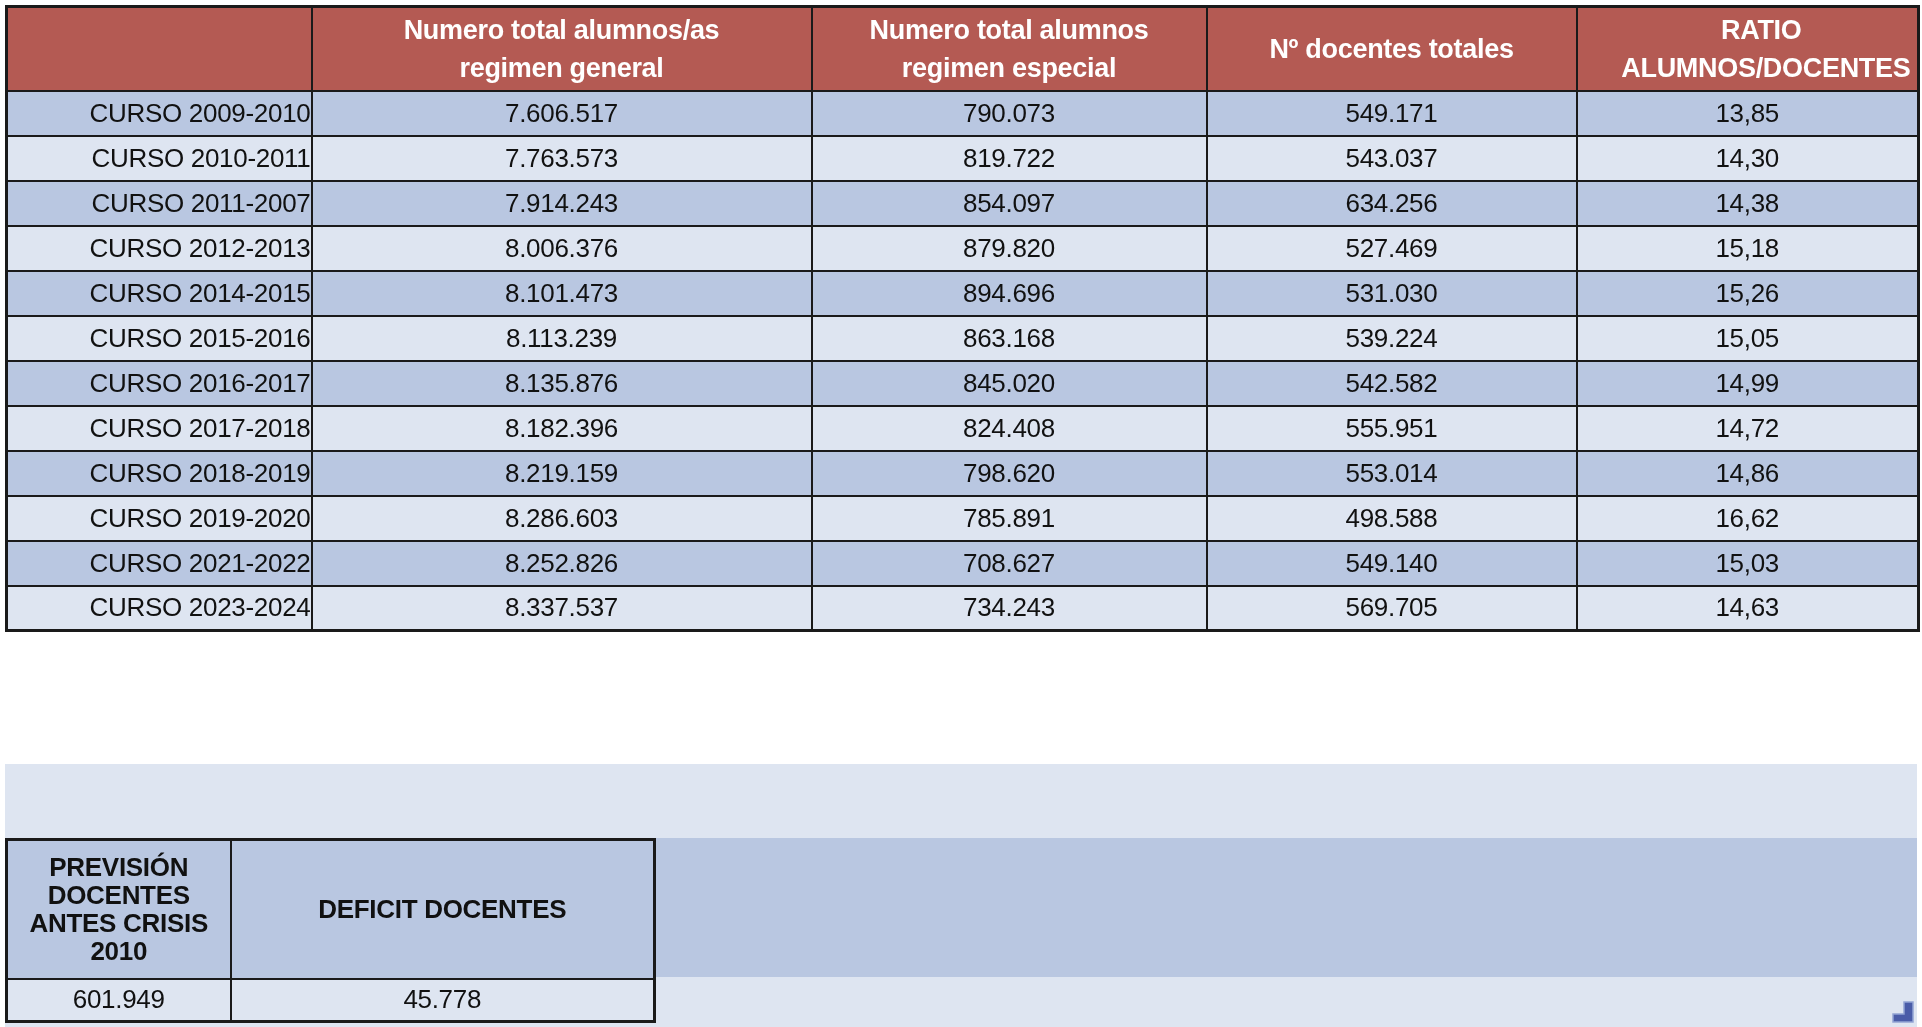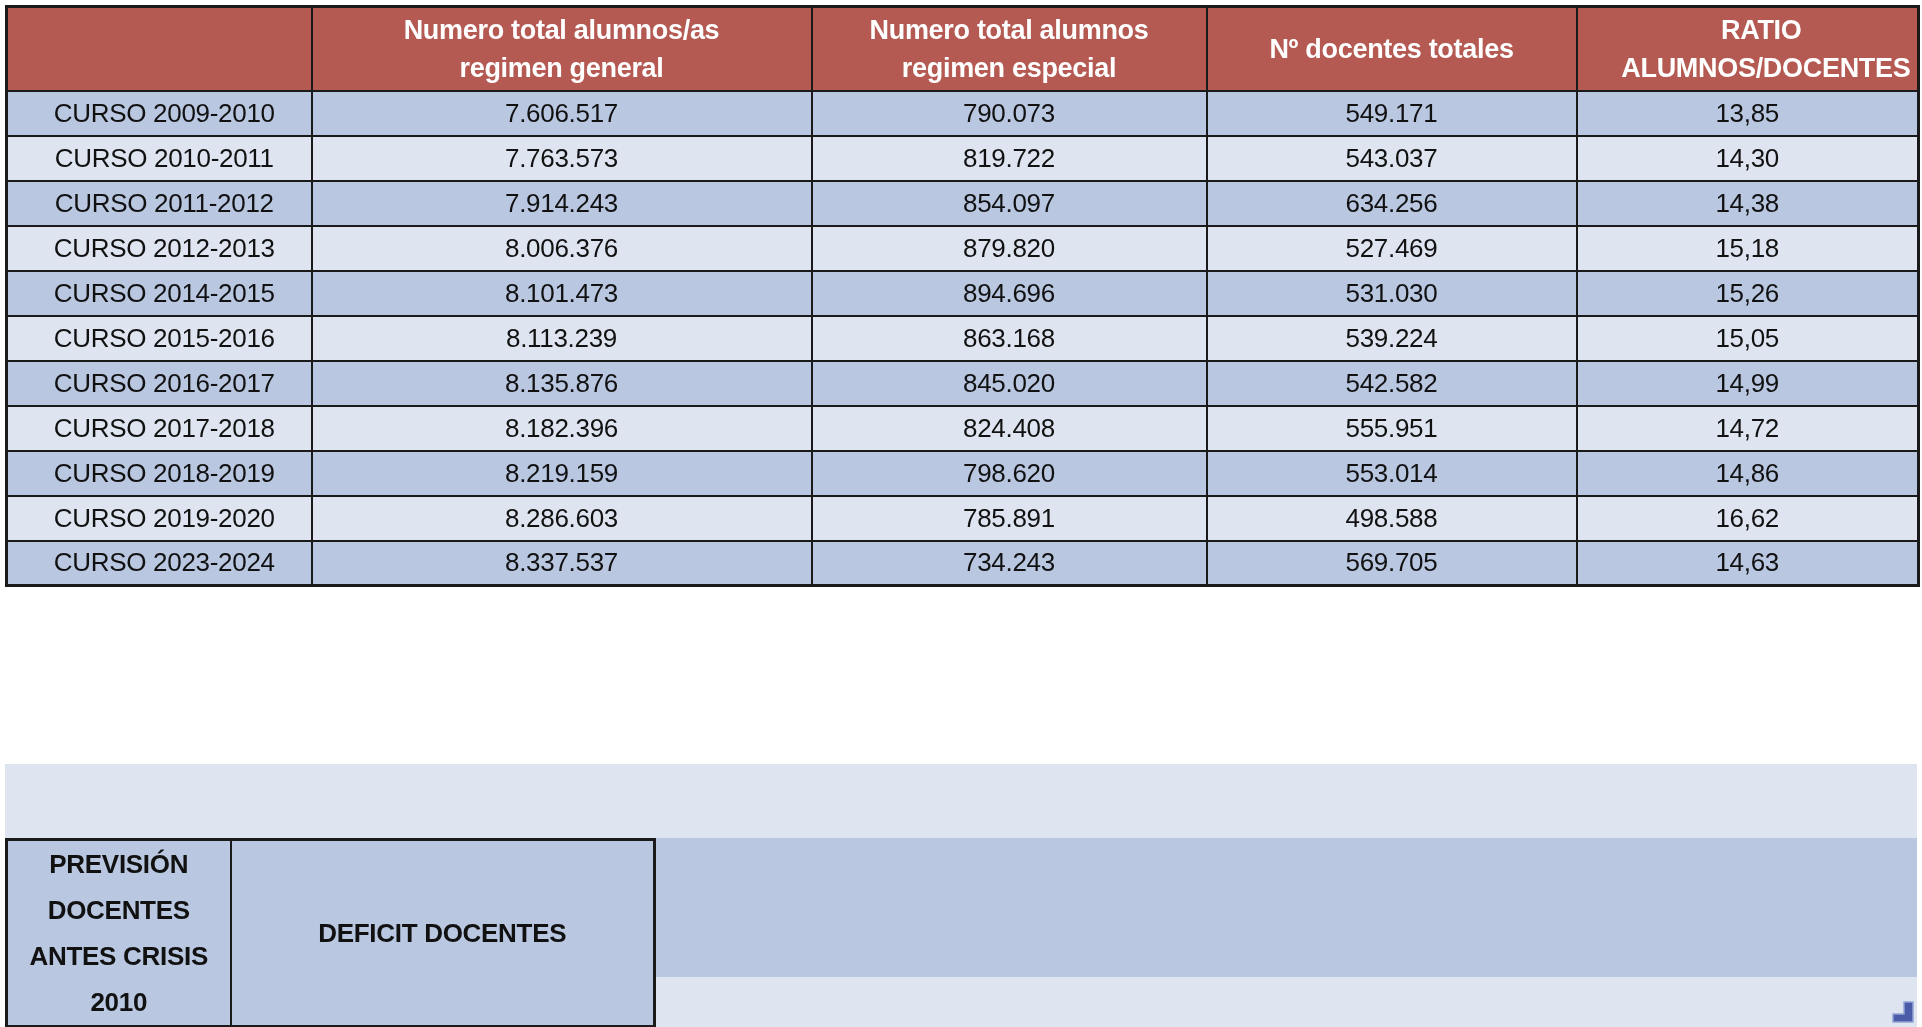--- a/index.html
+++ b/index.html
@@ -43,40 +43,40 @@
   #main-table thead th span { display:inline-block; }
   .hw-wide  { max-width:350px; }
   .hw-ratio { max-width:280px;margin-left:28px; }
   #main-table tbody td {
     height:45px;
     font-size:26px;
     text-align:center;
   }
   #main-table tbody tr:nth-child(odd)  td { background:var(--row-dark); }
   #main-table tbody tr:nth-child(even) td { background:var(--row-light); }
-  #main-table tbody td.label { text-align:center; padding-left:10px; }
+  #main-table tbody td.label { text-align:right; padding-left:10px; }
 
   
   #summary-table {
     position:absolute; left:5px; top:838px; width:648px;
     border:3px solid var(--grid-border);
   }
   #summary-table th, #summary-table td {
     border:2px solid var(--grid-border);
     vertical-align:middle;
     text-align:center;
     letter-spacing:-0.3px;
   }
   #summary-table th {
     height:139px;
     background:var(--row-dark);
     color:#111;
     font-weight:bold;
     font-size:26px;
-    line-height:46px;
+    line-height:28px;
   }
   #summary-table th span { display:inline-block; }
   .sw-prevision { max-width:208px; }
   #summary-table td {
     height:43px;
     background:var(--row-light);
     font-size:26px;
   }
 
   
@@ -123,21 +123,21 @@
     <td>13,85</td>
   </tr>
       <tr>
     <td class="label">CURSO 2010-2011</td>
     <td>7.763.573</td>
     <td>819.722</td>
     <td>543.037</td>
     <td>14,30</td>
   </tr>
       <tr>
-    <td class="label">CURSO 2011-2012</td>
+    <td class="label">CURSO 2011-2007</td>
     <td>7.914.243</td>
     <td>854.097</td>
     <td>634.256</td>
     <td>14,38</td>
   </tr>
       <tr>
     <td class="label">CURSO 2012-2013</td>
     <td>8.006.376</td>
     <td>879.820</td>
     <td>527.469</td>
@@ -177,20 +177,27 @@
     <td>798.620</td>
     <td>553.014</td>
     <td>14,86</td>
   </tr>
       <tr>
     <td class="label">CURSO 2019-2020</td>
     <td>8.286.603</td>
     <td>785.891</td>
     <td>498.588</td>
     <td>16,62</td>
+  </tr>
+      <tr>
+    <td class="label">CURSO 2021-2022</td>
+    <td>8.252.826</td>
+    <td>708.627</td>
+    <td>549.140</td>
+    <td>15,03</td>
   </tr>
       <tr>
     <td class="label">CURSO 2023-2024</td>
     <td>8.337.537</td>
     <td>734.243</td>
     <td>569.705</td>
     <td>14,63</td>
   </tr>
     </tbody>
 </table>

